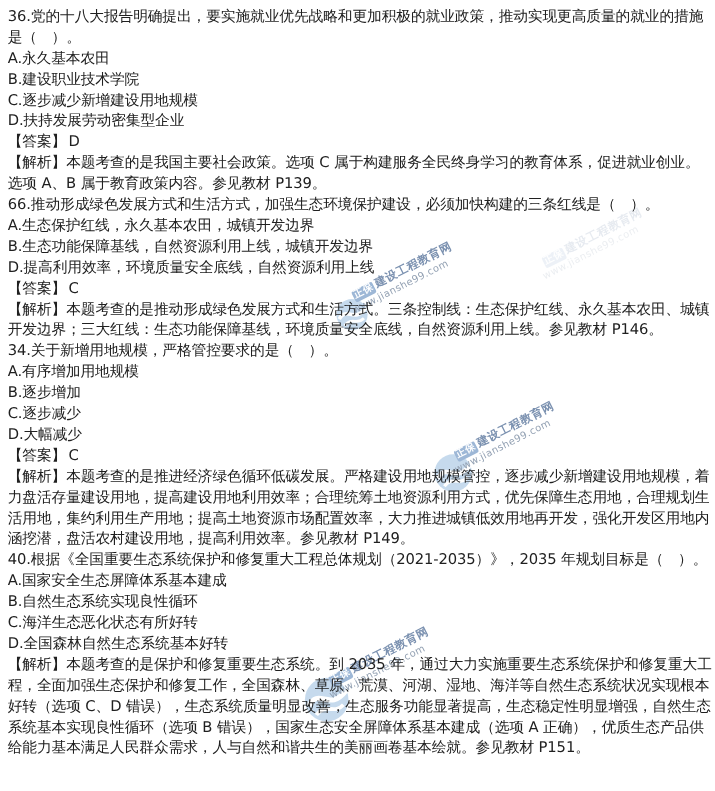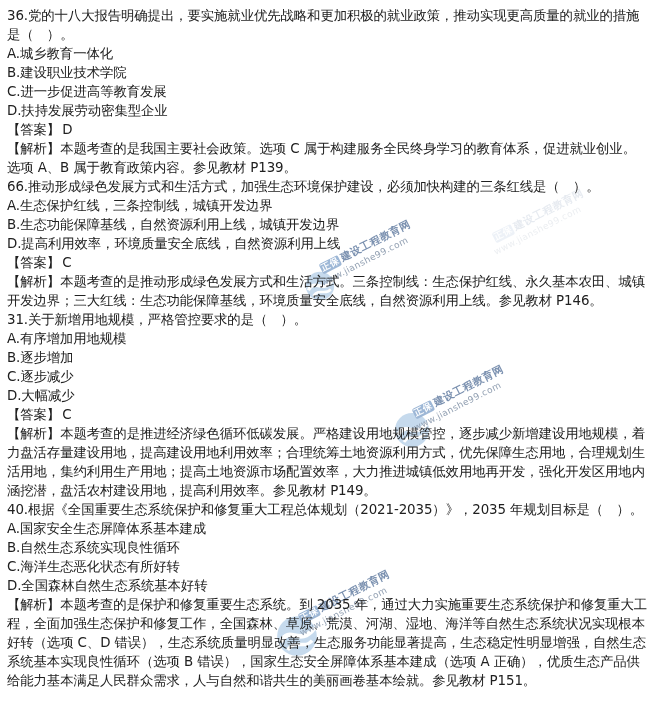--- a/index.html
+++ b/index.html
@@ -88,39 +88,39 @@
     <div class="wm-rotate" style="left:10px; bottom:12px;">
       <div class="wm-brand"><span class="wm-badge">正保</span><span>建设工程教育网</span></div>
       <div class="wm-url">www.jianshe99.com</div>
     </div>
   </div>
 
   <div class="content">
 
     <section>
       <p>36.党的十八大报告明确提出，要实施就业优先战略和更加积极的就业政策，推动实现更高质量的就业的措施是（　）。</p>
-      <p>A.城乡教育一体化</p>
+      <p>A.永久基本农田</p>
       <p>B.建设职业技术学院</p>
-      <p>C.进一步促进高等教育发展</p>
+      <p>C.逐步减少新增建设用地规模</p>
       <p>D.扶持发展劳动密集型企业</p>
       <p class="answer-line"><span>【答案】</span><span class="ans">D</span></p>
       <p><span>【解析】</span><span>本题考查的是我国主要社会政策。选项 C 属于构建服务全民终身学习的教育体系，促进就业创业。选项 A、B 属于教育政策内容。参见教材 P139。</span></p>
     </section>
 
     <section>
       <p>66.推动形成绿色发展方式和生活方式，加强生态环境保护建设，必须加快构建的三条红线是（　）。</p>
-      <p>A.生态保护红线，三条控制线，城镇开发边界</p>
+      <p>A.生态保护红线，永久基本农田，城镇开发边界</p>
       <p>B.生态功能保障基线，自然资源利用上线，城镇开发边界</p>
       <p>D.提高利用效率，环境质量安全底线，自然资源利用上线</p>
       <p class="answer-line"><span>【答案】</span><span class="ans">C</span></p>
       <p><span>【解析】</span><span>本题考查的是推动形成绿色发展方式和生活方式。三条控制线：生态保护红线、永久基本农田、城镇开发边界；三大红线：生态功能保障基线，环境质量安全底线，自然资源利用上线。参见教材 P146。</span></p>
     </section>
 
     <section>
-      <p>31.关于新增用地规模，严格管控要求的是（　）。</p>
+      <p>34.关于新增用地规模，严格管控要求的是（　）。</p>
       <p>A.有序增加用地规模</p>
       <p>B.逐步增加</p>
       <p>C.逐步减少</p>
       <p>D.大幅减少</p>
       <p class="answer-line"><span>【答案】</span><span class="ans">C</span></p>
       <p><span>【解析】</span><span>本题考查的是推进经济绿色循环低碳发展。严格建设用地规模管控，逐步减少新增建设用地规模，着力盘活存量建设用地，提高建设用地利用效率；合理统筹土地资源利用方式，优先保障生态用地，合理规划生活用地，集约利用生产用地；提高土地资源市场配置效率，大力推进城镇低效用地再开发，强化开发区用地内涵挖潜，盘活农村建设用地，提高利用效率。参见教材 P149。</span></p>
     </section>
 
     <section>
       <p>40.根据《全国重要生态系统保护和修复重大工程总体规划（2021-2035）》，2035 年规划目标是（　）。</p>

